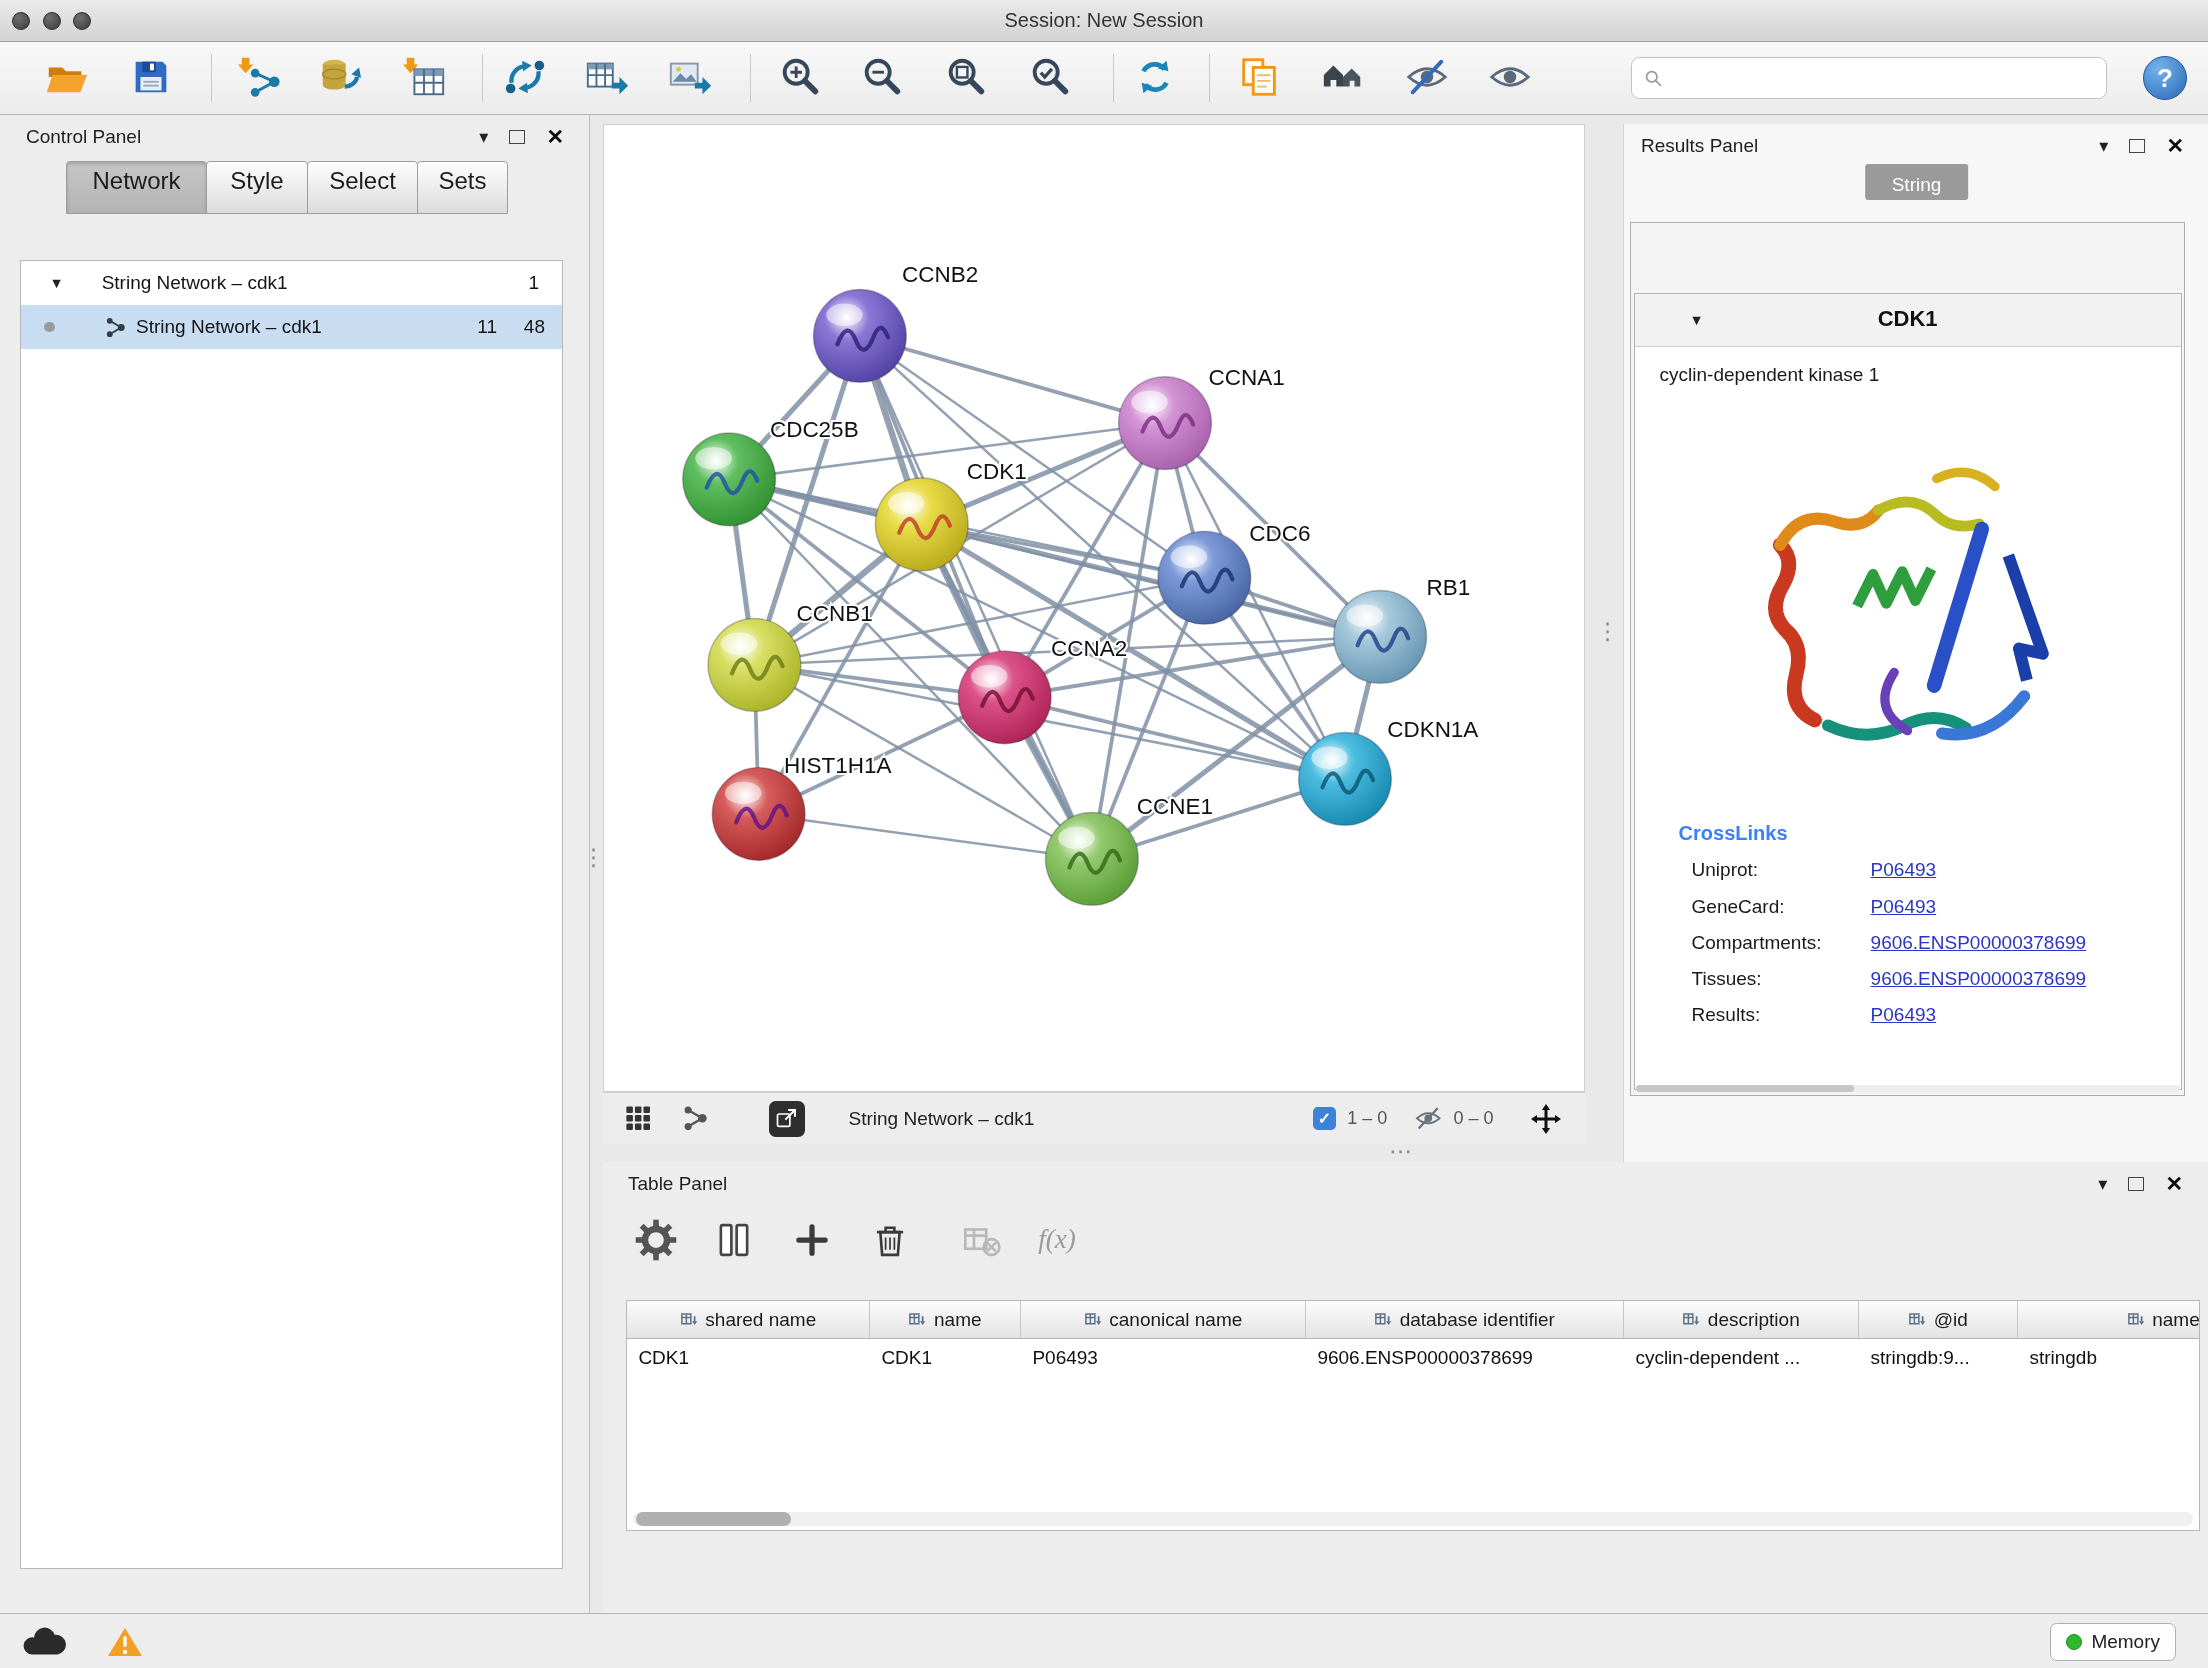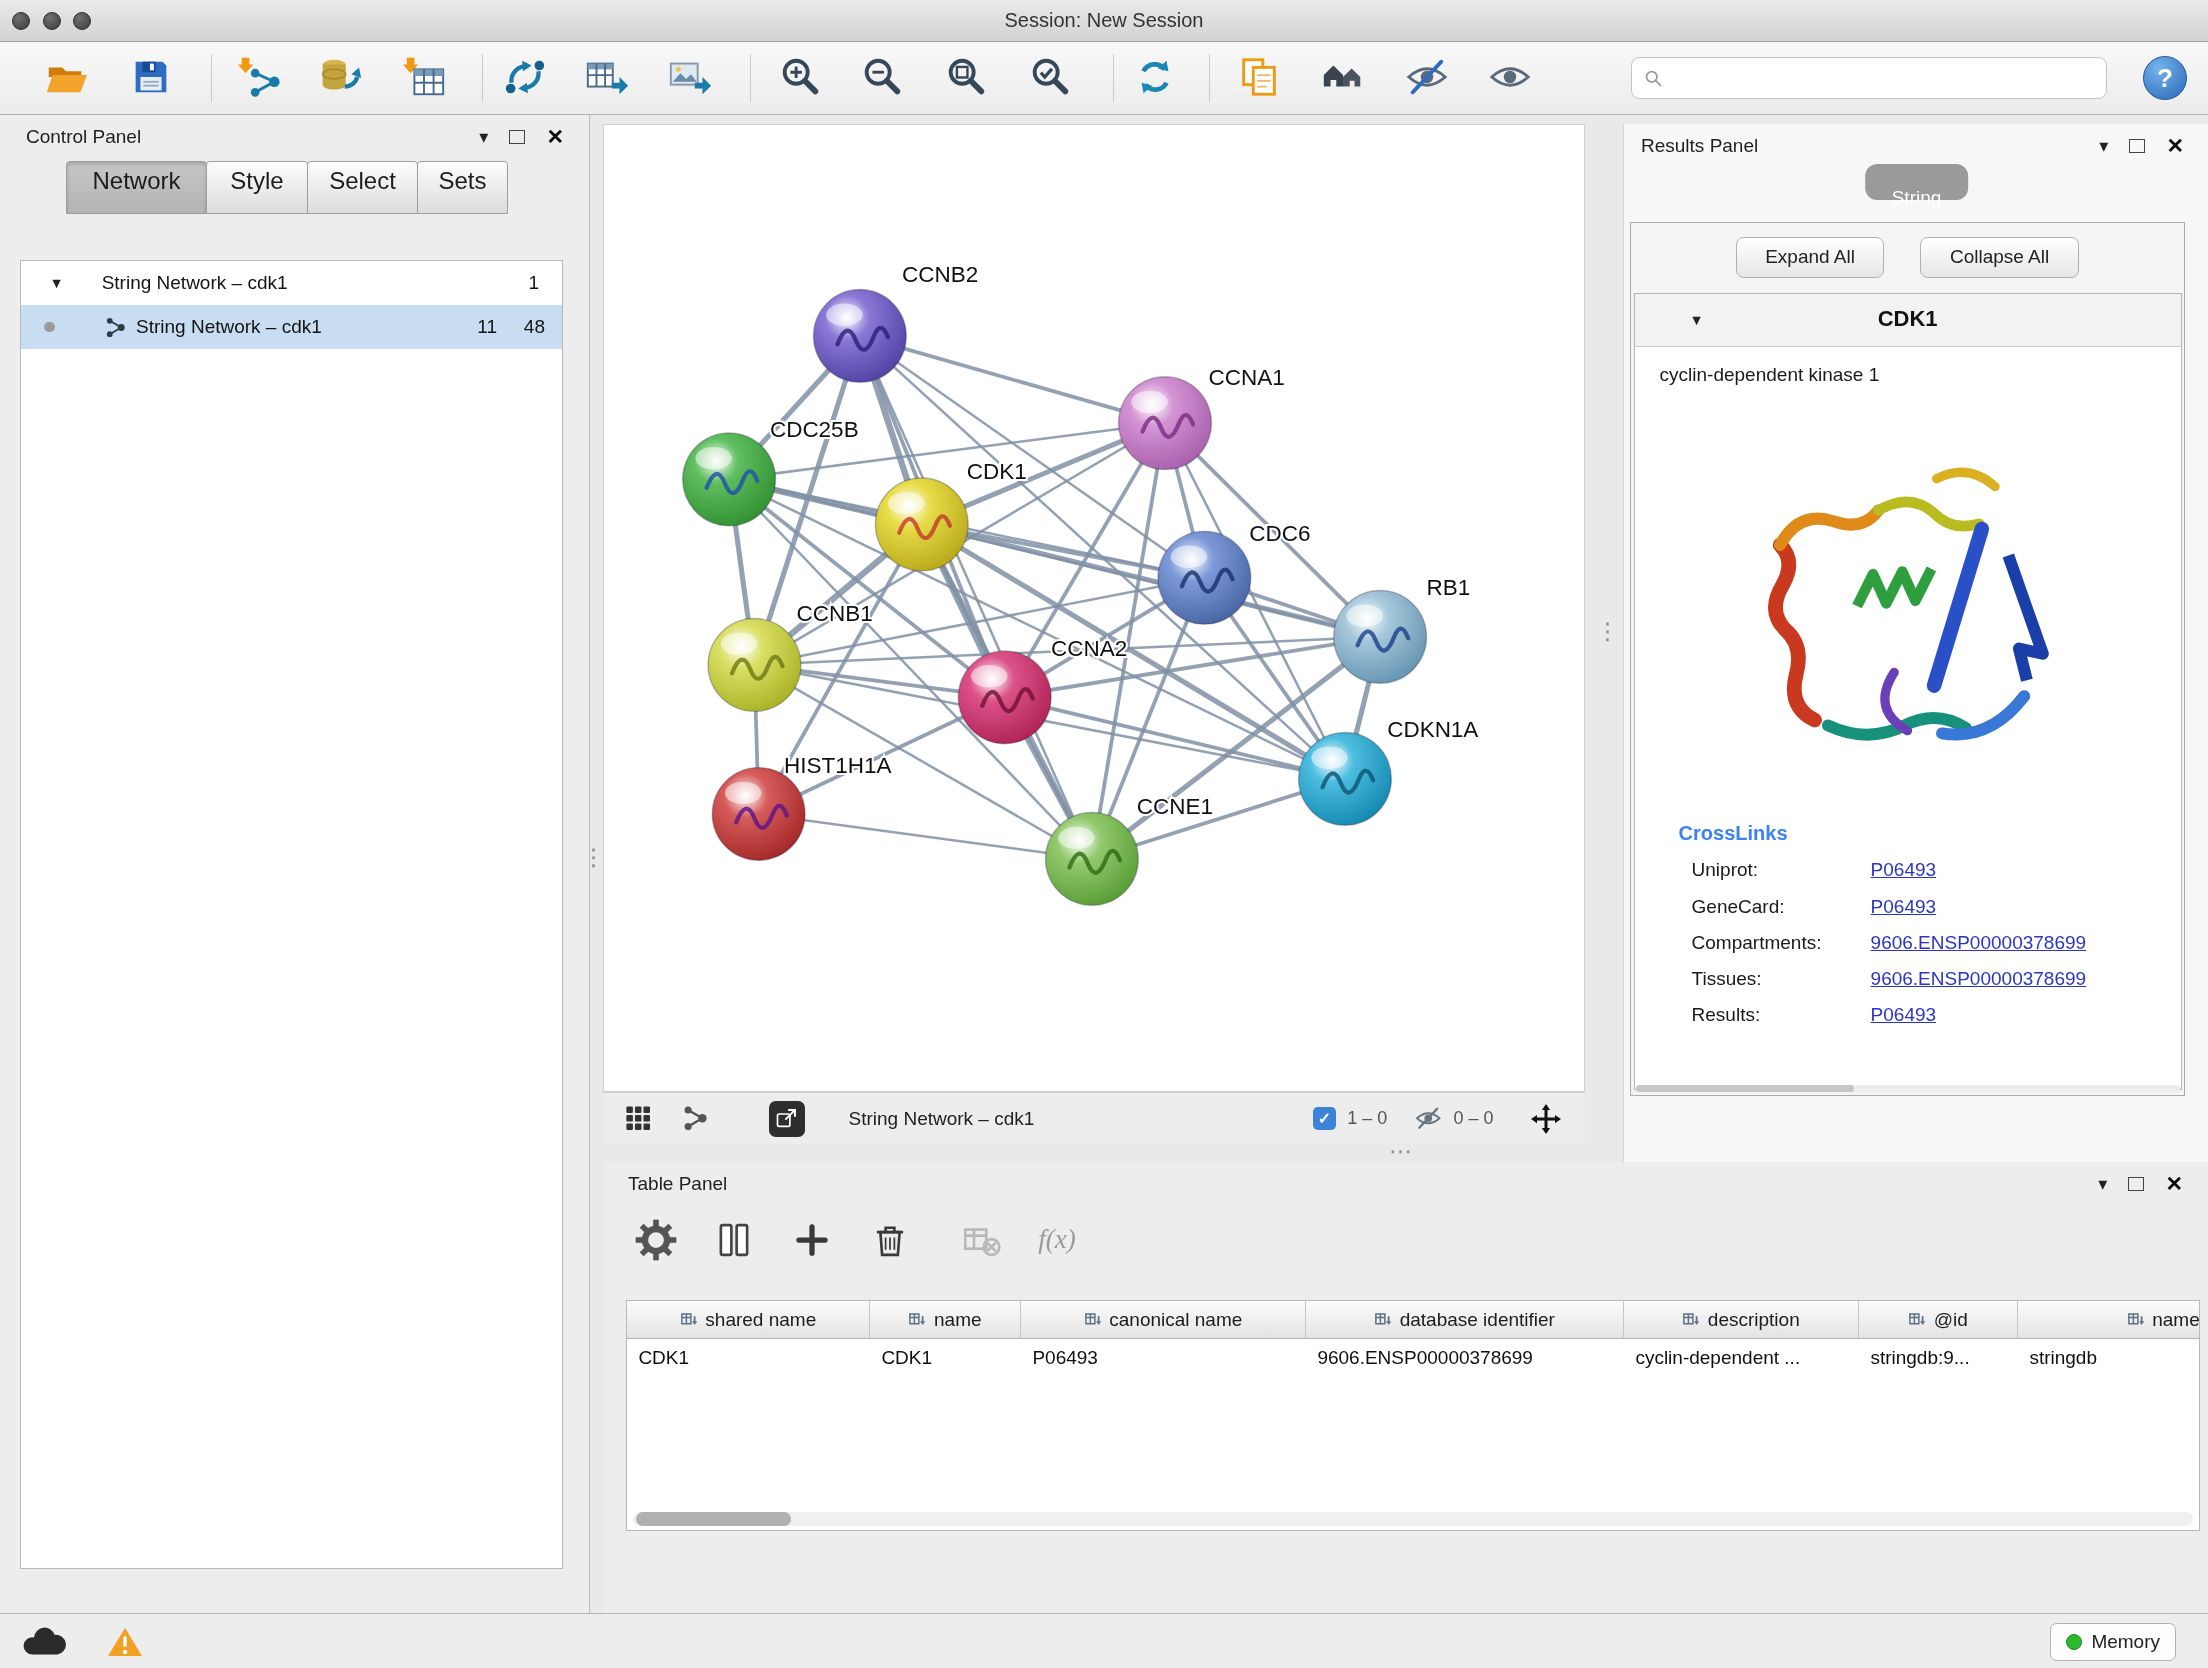--- a/index.html
+++ b/index.html
@@ -54,21 +54,21 @@
 
 .nettb{position:absolute;left:603px;top:1092px;width:982px;height:52px;background:#ededed;border-top:1px solid #cfcfcf;display:flex;align-items:center;padding:0 21px}
 .ni{width:28.5px;height:28.5px}
 .exportbtn{width:36px;height:36px;border-radius:6.7px;background:#2e2e2e;border:none;margin-left:59px;cursor:pointer;display:flex;align-items:center;justify-content:center}
 .exportbtn svg{width:27px;height:27px}
 .nettitle{font-size:19px;color:#222;margin-left:44px}
 .bluechk{width:23px;height:23px;border-radius:4.8px;background:#3c82d8;color:#fff;font-size:16px;font-weight:bold;display:flex;align-items:center;justify-content:center;cursor:pointer}
 .cnt{font-size:18px;color:#555}
 
 .rpanel{left:1623px;top:124px;width:586px;height:1039px;background:#f7f7f7;border-left:1px solid #d4d4d4}
-.stringtab{position:absolute;left:50%;transform:translateX(-50%);top:40px;height:36px;line-height:36px;padding:16px 27px;background:#9a9a9a;color:#fff;font-size:19px;border-radius:12px;cursor:pointer}
+.stringtab{position:absolute;left:50%;transform:translateX(-50%);top:40px;height:36px;line-height:36px;padding:3px 27px;background:#9a9a9a;color:#fff;font-size:19px;border-radius:3px;cursor:pointer}
 .rbox{position:absolute;left:5.7px;top:98px;width:555px;height:874px;border:1px solid #adadad;background:#f4f4f4}
 .rbtns{position:absolute;left:0;top:0;width:100%;height:68px;display:flex;justify-content:center;align-items:center;gap:36px}
 .rbtn{height:41px;padding:0 28.5px;font-size:19px;color:#222;background:linear-gradient(#ffffff,#e6e6e6);border:1px solid #b0b0b0;border-radius:7.6px;cursor:pointer;font-family:"Liberation Sans",sans-serif}
 .ribox{position:absolute;left:2.9px;top:70px;width:548px;height:797px;background:#fff;border:1px solid #b4b4b4;overflow:hidden}
 .rhead{position:relative;height:53px;background:#f2f2f2;border-bottom:1px solid #cccccc}
 .rhead .disc{position:absolute;left:55px;top:18px}
 .rname{position:absolute;left:0;top:12.4px;width:100%;text-align:center;font-size:22px;font-weight:bold;color:#111}
 .rdesc{margin:17px 0 0 25px;font-size:19px;color:#1a1a1a}
 .pimg{margin:21px auto 0;width:365px;height:398px}
 .pimg svg{width:100%;height:100%}
@@ -548,24 +548,20 @@
 
   <div class="panel rpanel">
     <span class="ptitle" style="left:17px;top:11.4px">Results Panel</span>
     <div class="pwcs" style="right:25px;top:11.4px">
       <span class="wc caret">▾</span>
       <span class="wc sq"></span>
       <span class="wc xx">✕</span>
     </div>
     <div class="stringtab">String</div>
     <div class="rbox">
-      <div class="rbtns">
-        <button class="rbtn">Expand All</button>
-        <button class="rbtn">Collapse All</button>
-      </div>
       <div class="ribox">
         <div class="rhead">
           <span class="disc">▼</span>
           <span class="rname">CDK1</span>
         </div>
         <div class="rdesc">cyclin-dependent kinase 1</div>
         <div class="pimg">
           <svg viewBox="0 0 260 300" preserveAspectRatio="xMidYMid meet">
             <path d="M60 236 q-20 -10 -14 -34 q6 -22 -8 -34 q-14 -14 -2 -34 q10 -18 -2 -30" fill="none" stroke="#c8391f" stroke-width="11" stroke-linecap="round"></path>
             <path d="M34 104 q14 -26 40 -18 q22 8 34 -8" fill="none" stroke="#e08a1a" stroke-width="9" stroke-linecap="round"></path>

